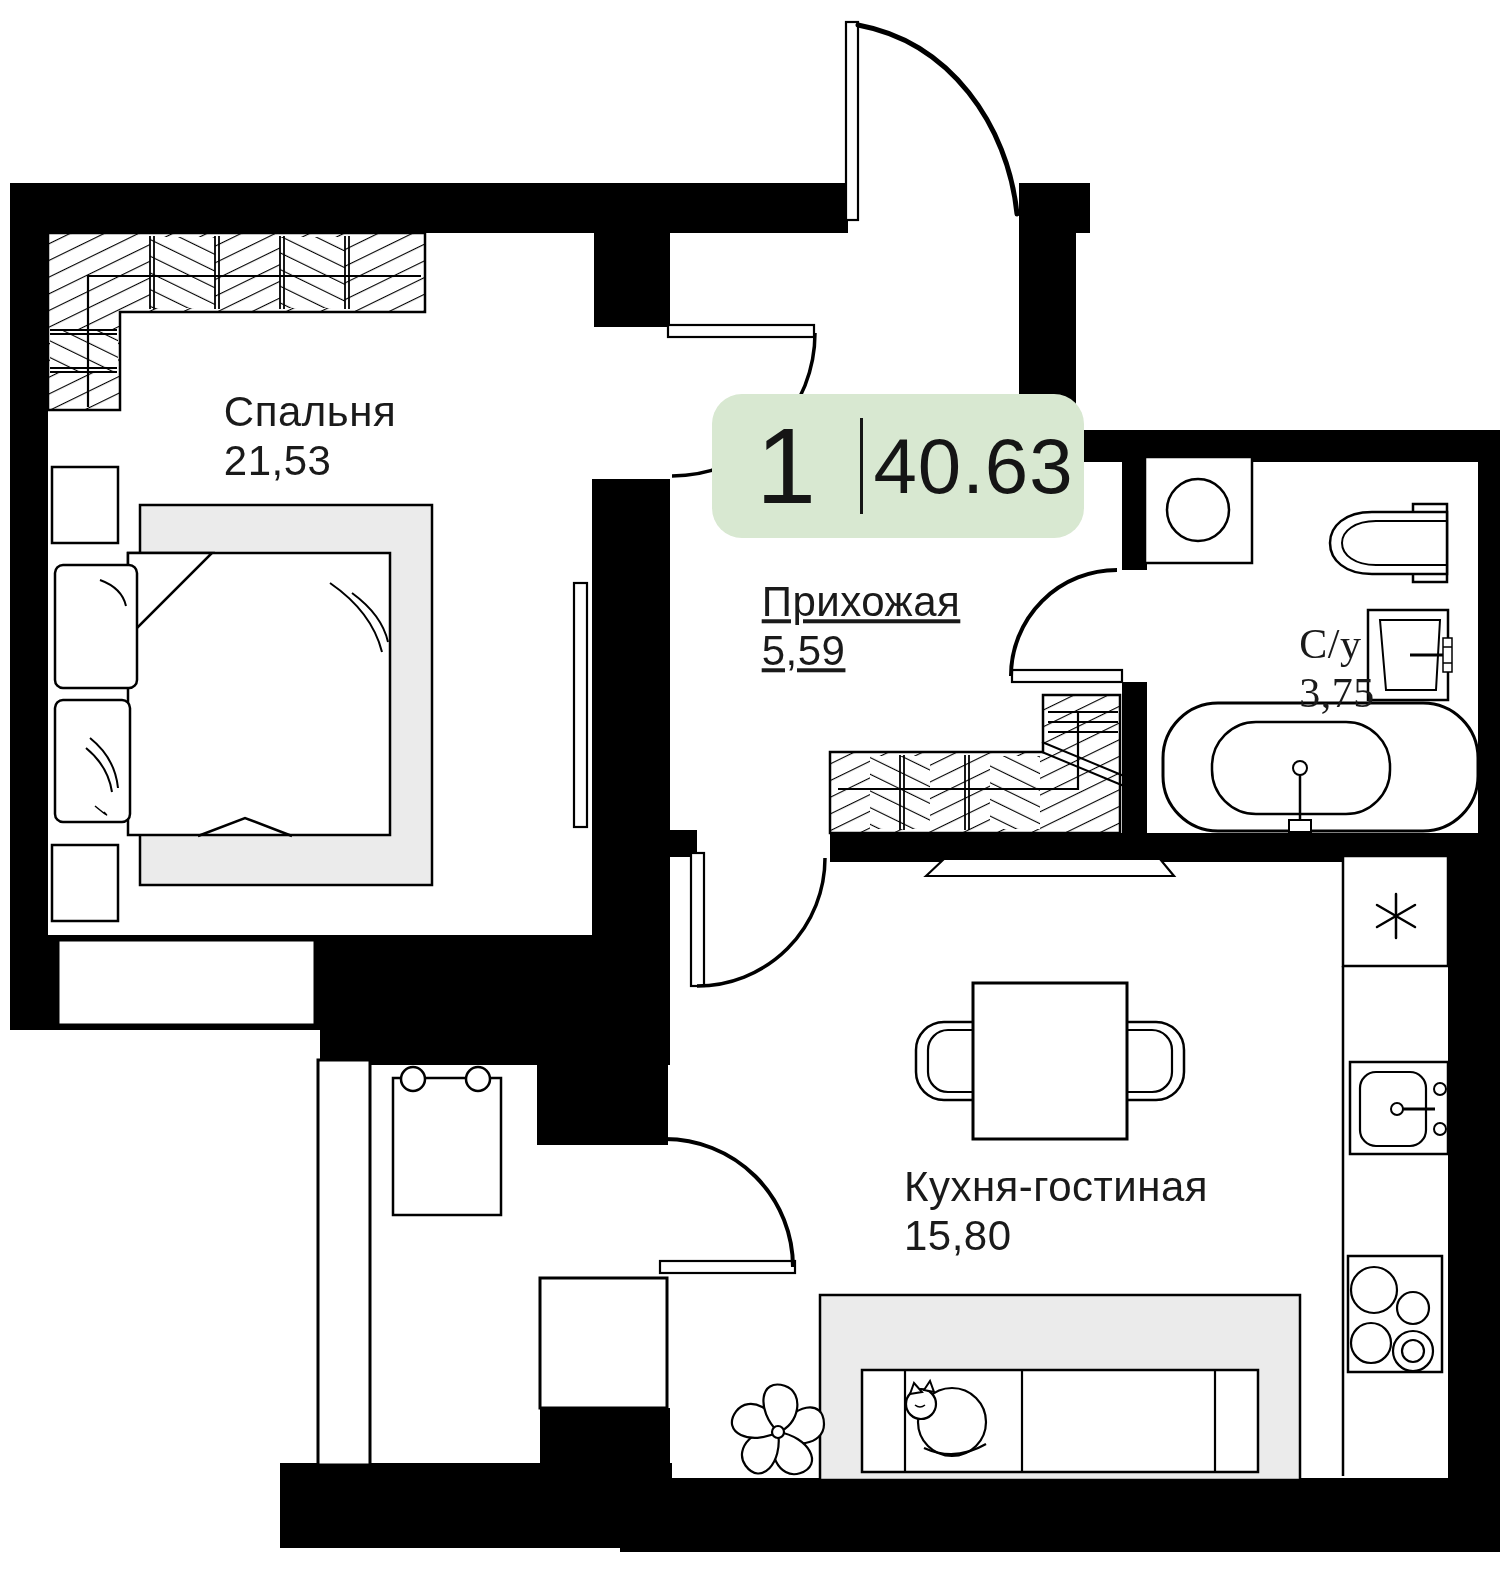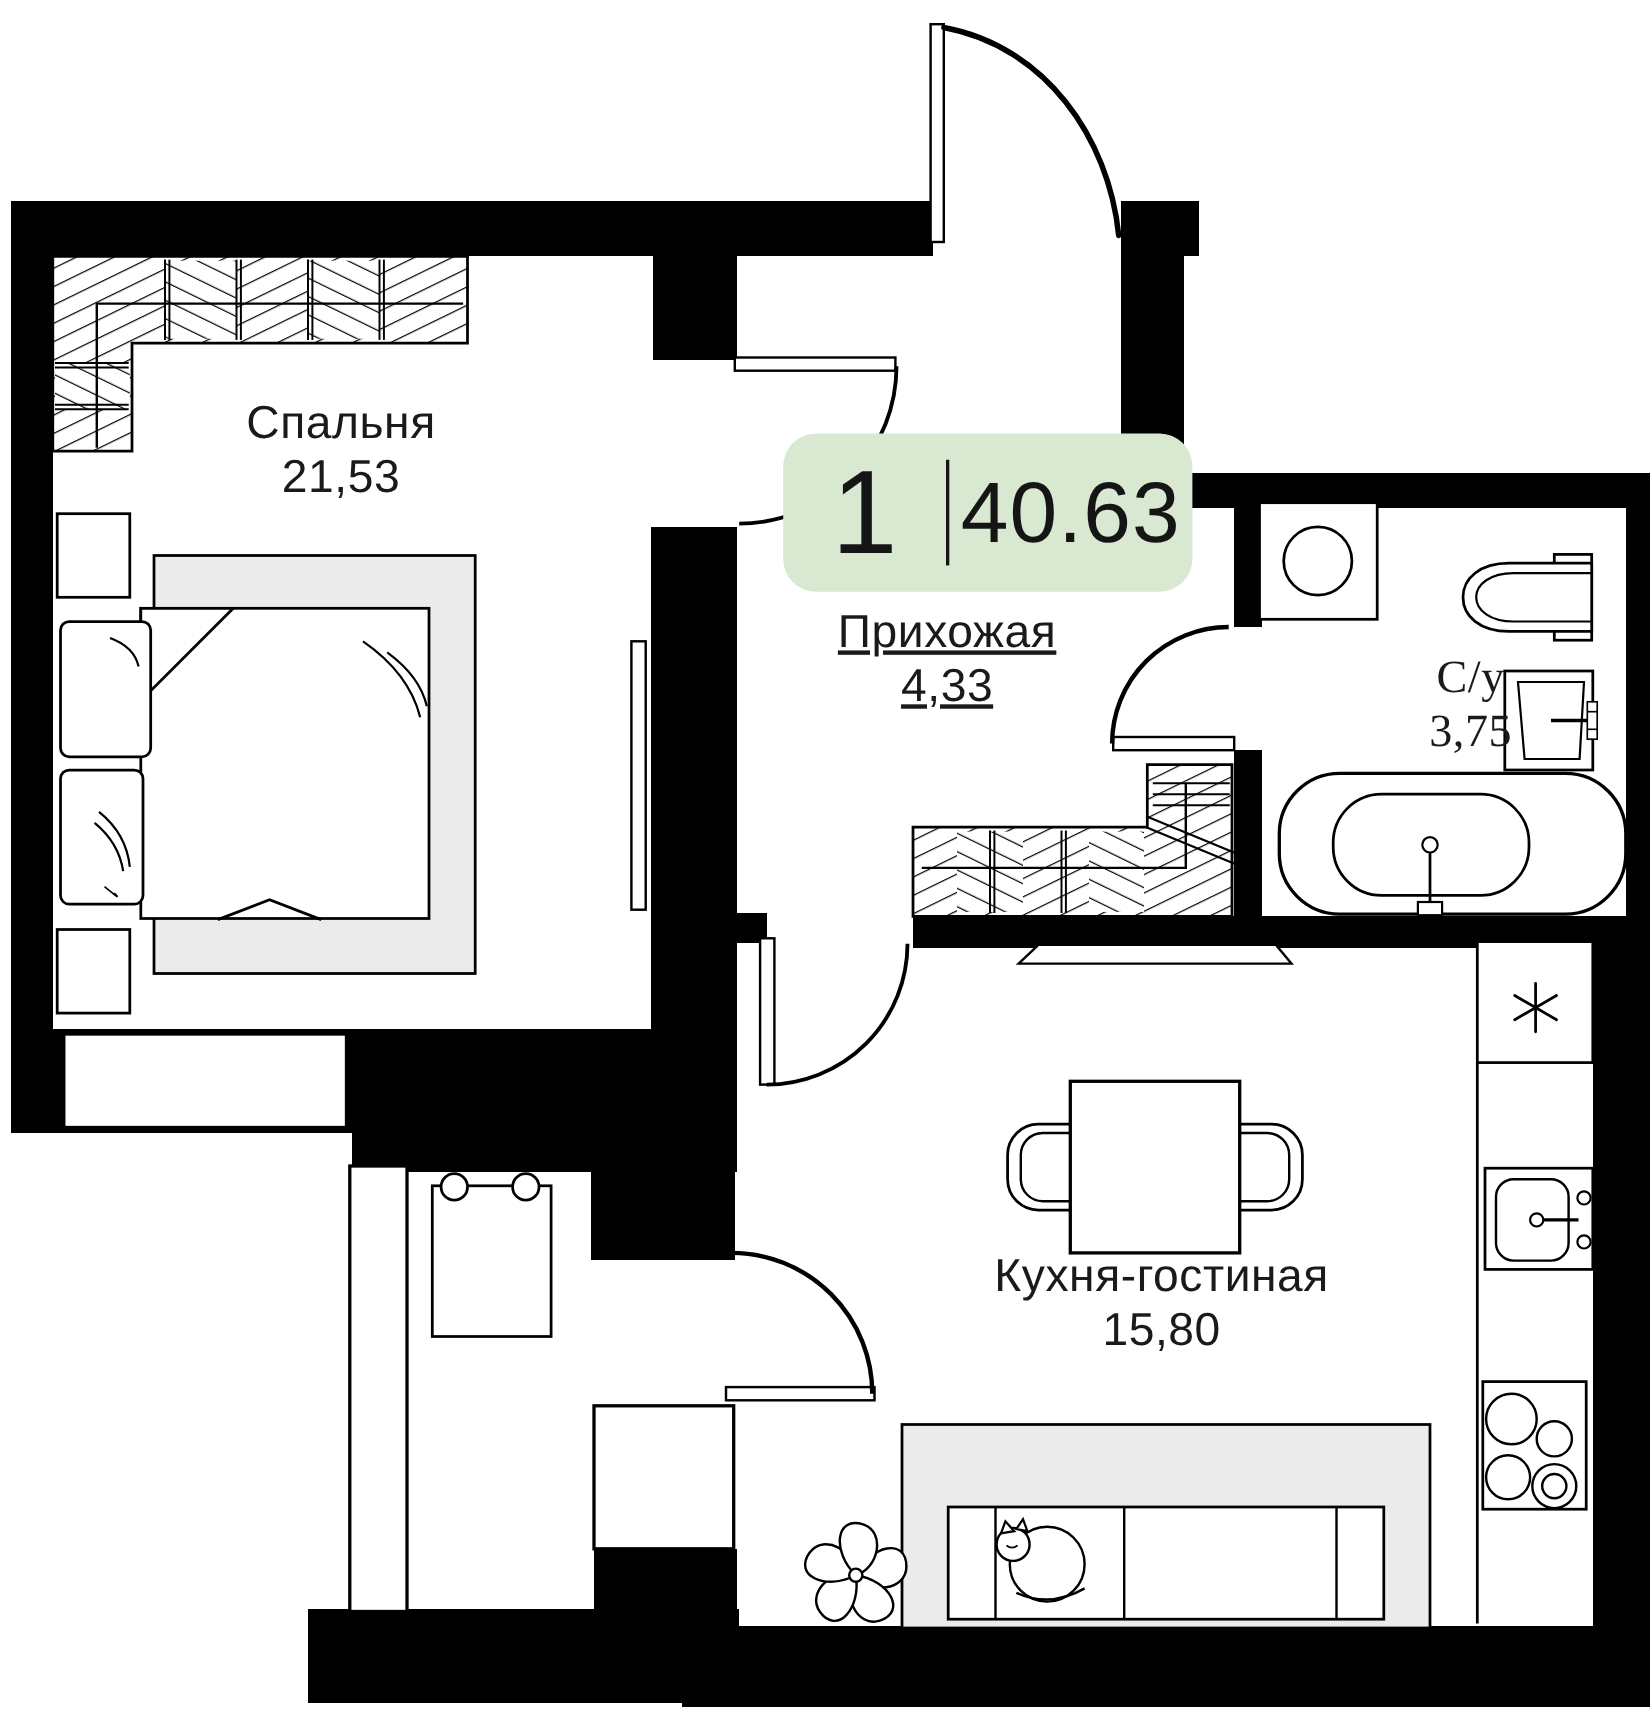--- a/index.html
+++ b/index.html
@@ -1,20 +1,20 @@
 <!DOCTYPE html>
 <html><head>
 <meta charset="utf-8">
 <style>
   html,body{margin:0;padding:0;background:#fff;}
   .plan{position:relative;width:1500px;height:1569px;background:#fff;overflow:hidden;
         font-family:"Liberation Sans","DejaVu Sans",sans-serif;color:#1a1a1a;}
   .plan svg{position:absolute;left:0;top:0;}
-  .room-label{position:absolute;transform:translate(-50%,-50%);text-align:center;
-        font-size:42px;line-height:1.16;letter-spacing:.5px;white-space:nowrap;color:#1a1a1a;}
+  .room-label{position:absolute;transform:translate(-50%,-50%);text-align:left;
+        font-size:42px;line-height:1.16;letter-spacing:.5px;white-space:nowrap;color:#1a1a1a;margin-top:28px;}
   .badge{position:absolute;left:712px;top:394px;width:372px;height:144px;background:#d8e8d1;
         border-radius:30px;display:flex;align-items:center;z-index:5;}
   .badge-count{width:148px;text-align:center;font-size:108px;font-weight:400;color:#151515;line-height:1;}
   .badge-divider{width:3px;height:96px;background:#151515;}
   .badge-area{flex:1;text-align:center;font-size:78px;letter-spacing:1px;color:#151515;line-height:1;}
 </style>
 </head>
 <body>
 
 <div class="plan">
@@ -242,21 +242,21 @@
   <div class="badge-divider"></div>
   <div class="badge-area">40.63</div>
 </div>
 
 <div class="room-label" style="left:310px;top:409px;">
   <div>Спальня</div>
   <div>21,53</div>
 </div>
 <div class="room-label" style="left:861px;top:599px;text-decoration:underline;">
   <div>Прихожая</div>
-  <div>4,33</div>
+  <div>5,59</div>
 </div>
 <div class="room-label" style="left:1337px;top:641px;font-family:Liberation Serif, serif;">
   <div>С/у</div>
   <div>3,75</div>
 </div>
 <div class="room-label" style="left:1056px;top:1184px;">
   <div>Кухня-гостиная</div>
   <div>15,80</div>
 </div>
 

